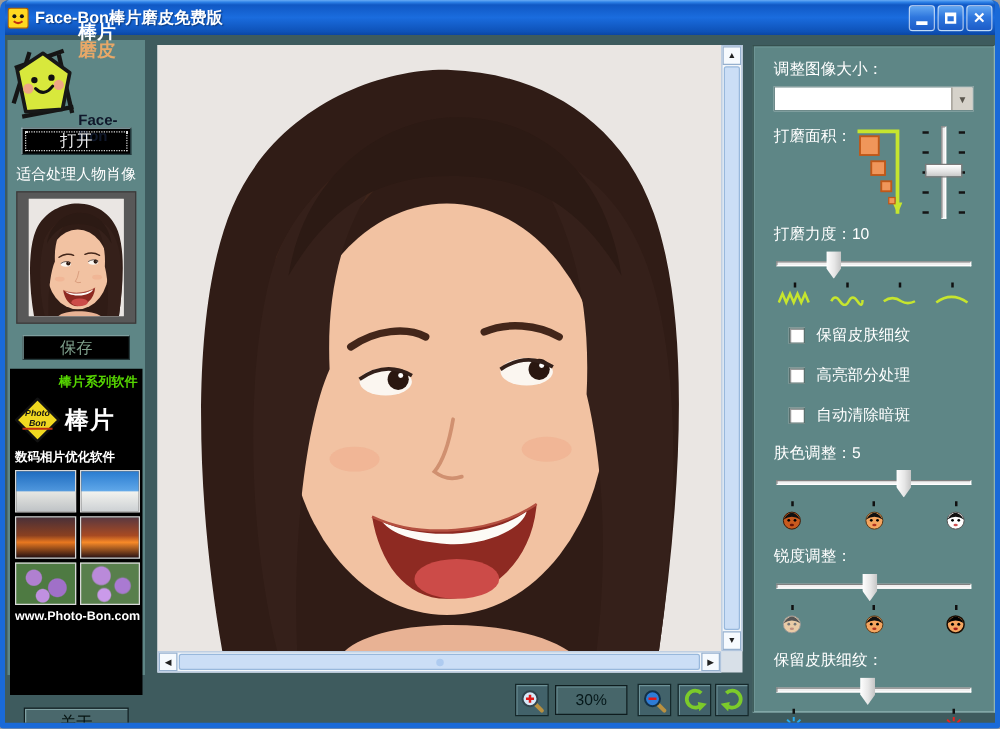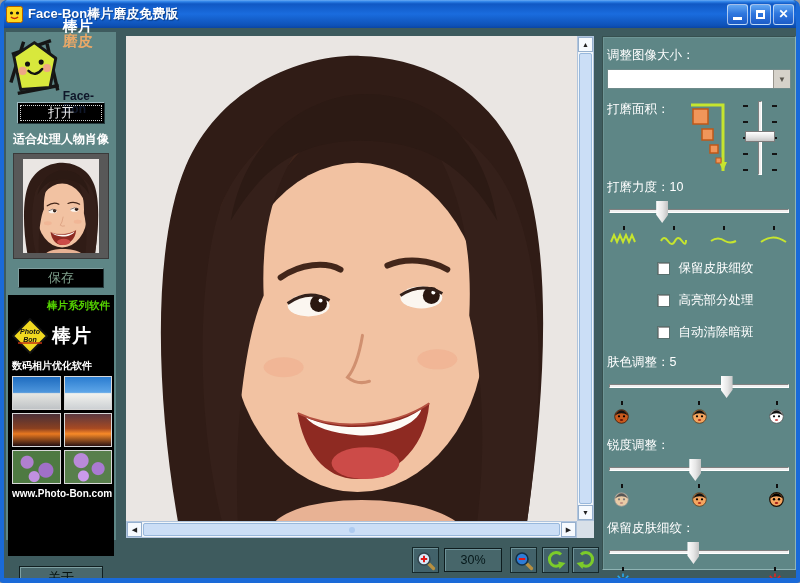--- a/index.html
+++ b/index.html
@@ -34,21 +34,21 @@
   .logo-t1 { color:#FFFFFF; font-size:15px; font-weight:bold; }
   .logo-t2 { color:#E8A868; font-size:15px; font-weight:bold; }
   .logo-t3 { color:#0f172a; font-size:12px; font-weight:bold;margin-top:41px; }
   .btn-dark {
     display:block; margin:4px auto 0; width:88px; height:22px;
     background:#000000; color:#EDEDED; font-size:13px; text-align:center; line-height:20px;
     border:1px solid; border-color:#9FBCC2 #22383C #22383C #9FBCC2; cursor:default;
   }
   .btn-open { outline:1px dotted #D8D8D8; outline-offset:-4px; }
   .btn-save { width:86px; height:20px; margin-top:9px; background:#000000; color:#7FA08C; line-height:18px; border-color:#7E9E9E #24383A #24383A #7E9E9E; }
-  .hint { color:#fff; font-size:12px; text-align:center; margin-top:7px; white-space:nowrap;font-weight:bold; }
+  .hint { color:#fff; font-size:12px; text-align:center; margin-top:7px; white-space:nowrap; }
   .thumb-frame { width:96px; height:106px; margin:5px auto 0; background:#585858; border:1px solid #3A3A3A; display:flex; align-items:center; justify-content:center; }
   .thumb-img { width:76px; height:94px; background:#EAE6E3; overflow:hidden; }
   
   .promo { width:106px; margin:7px auto 0; background:#000; padding:2px 2px 4px; }
   .promo-series { color:#55D400; font-size:10.5px; font-weight:bold; text-align:right; padding:2px 2px 3px; white-space:nowrap; }
   .promo-body { display:flex; }
   .promo-vert { width:13px; color:#fff; font-size:9px; font-weight:bold;
     writing-mode:vertical-rl; text-orientation:sideways; letter-spacing:0.5px;
     height:236px; overflow:hidden; white-space:nowrap; }
   .promo-main { flex:1; padding-left:2px; }
@@ -87,21 +87,21 @@
   .vscroll .sbtn { width:100%; }
   .vthumb { position:absolute; left:1px; right:1px; top:16px; bottom:16px; background:#CBDEF6; border:1px solid #98B8DC; border-radius:2px; }
   .hthumb { flex:1; height:13px; margin:0 1px; background:#CBDEF6; border:1px solid #98B8DC; border-radius:2px; position:relative; }
   .hgrip { position:absolute; left:50%; top:3px; width:6px; height:6px; margin-left:-3px; border-radius:50%; background:#AECBF0; }
   .vscroll .sbtn.down { position:absolute; bottom:0; left:0; }
   .vscroll .sbtn.up { position:absolute; top:0; left:0; }
   
   .rpanel {
     position:absolute; left:598px; top:36px; width:194px; height:534px; background:#5E8686;
     border:1px solid; border-color:#36504F #8FB3B3 #8FB3B3 #36504F;
-    box-shadow:inset 1px 1px 0 #6E9595; padding:10px 4px 0;
+    box-shadow:inset 1px 1px 0 #6E9595; padding:10px 16px 0;
   }
   .lbl { color:#fff; font-size:12.5px; white-space:nowrap; }
   .dropdown { margin-top:5px; height:20px; background:#fff; border:1px solid #6E8A8A; display:flex; }
   .dd-field { flex:1; }
   .dd-btn { width:17px; background:#D6D2CA; border-left:1px solid #9A968E; color:#5A564E; font-size:8px;
     display:flex; align-items:center; justify-content:center; }
   .area-row { display:flex; margin-top:10px; }
   .area-lbl { flex:1; padding-top:2px; }
   .area-widget { display:flex; gap:16px; padding-right:14px; }
   
@@ -116,21 +116,21 @@
   
   .hslider { position:relative; height:24px; margin-top:4px; }
   .htrack { position:absolute; left:2px; right:2px; top:9px; height:4px;
     background:#F0F0F0; border:1px solid #808080; border-right-color:#fff; border-bottom-color:#fff; }
   .hthumb2 { position:absolute; top:1px; width:12px; height:22px; margin-left:-6px;
     background:linear-gradient(90deg,#FFFFFF,#E6E6E6 55%,#C4C4C4);
     clip-path:polygon(0 0,100% 0,100% 62%,50% 100%,0 62%); }
   .icon-row { display:flex; justify-content:space-between; padding:0 3px; margin-top:2px; }
   .icon-item { display:flex; flex-direction:column; align-items:center; }
   .tick { width:2px; height:4px; background:#101010; margin-bottom:2px; }
-  .cb-row { display:flex; align-items:center; gap:9px; margin:15px 0 0 12px;justify-content:center; }
+  .cb-row { display:flex; align-items:center; gap:9px; margin:15px 0 0 12px; }
   .cbox { width:13px; height:13px; background:#fff; border:1px solid #58706E;
     box-shadow:inset 1px 1px 0 #9A9A9A; flex:0 0 auto; }
   .cb-lbl { color:#fff; font-size:12.5px; white-space:nowrap; }
   .sec { margin-top:13px; }
   
   .toolbtn { position:absolute; top:547px; width:27px; height:26px; background:#42626A;
     border:1px solid #15282A; box-shadow:inset 1px 1px 0 #6E9298; display:flex; align-items:center; justify-content:center; cursor:default; }
   .zoomval { position:absolute; top:548px; left:440px; width:58px; height:24px; background:#47666A;
     border:1px solid #0E1C1E; box-shadow:inset 1px 1px 0 #6E9298; color:#06181A; font-size:12.5px;
     display:flex; align-items:center; justify-content:center; }

